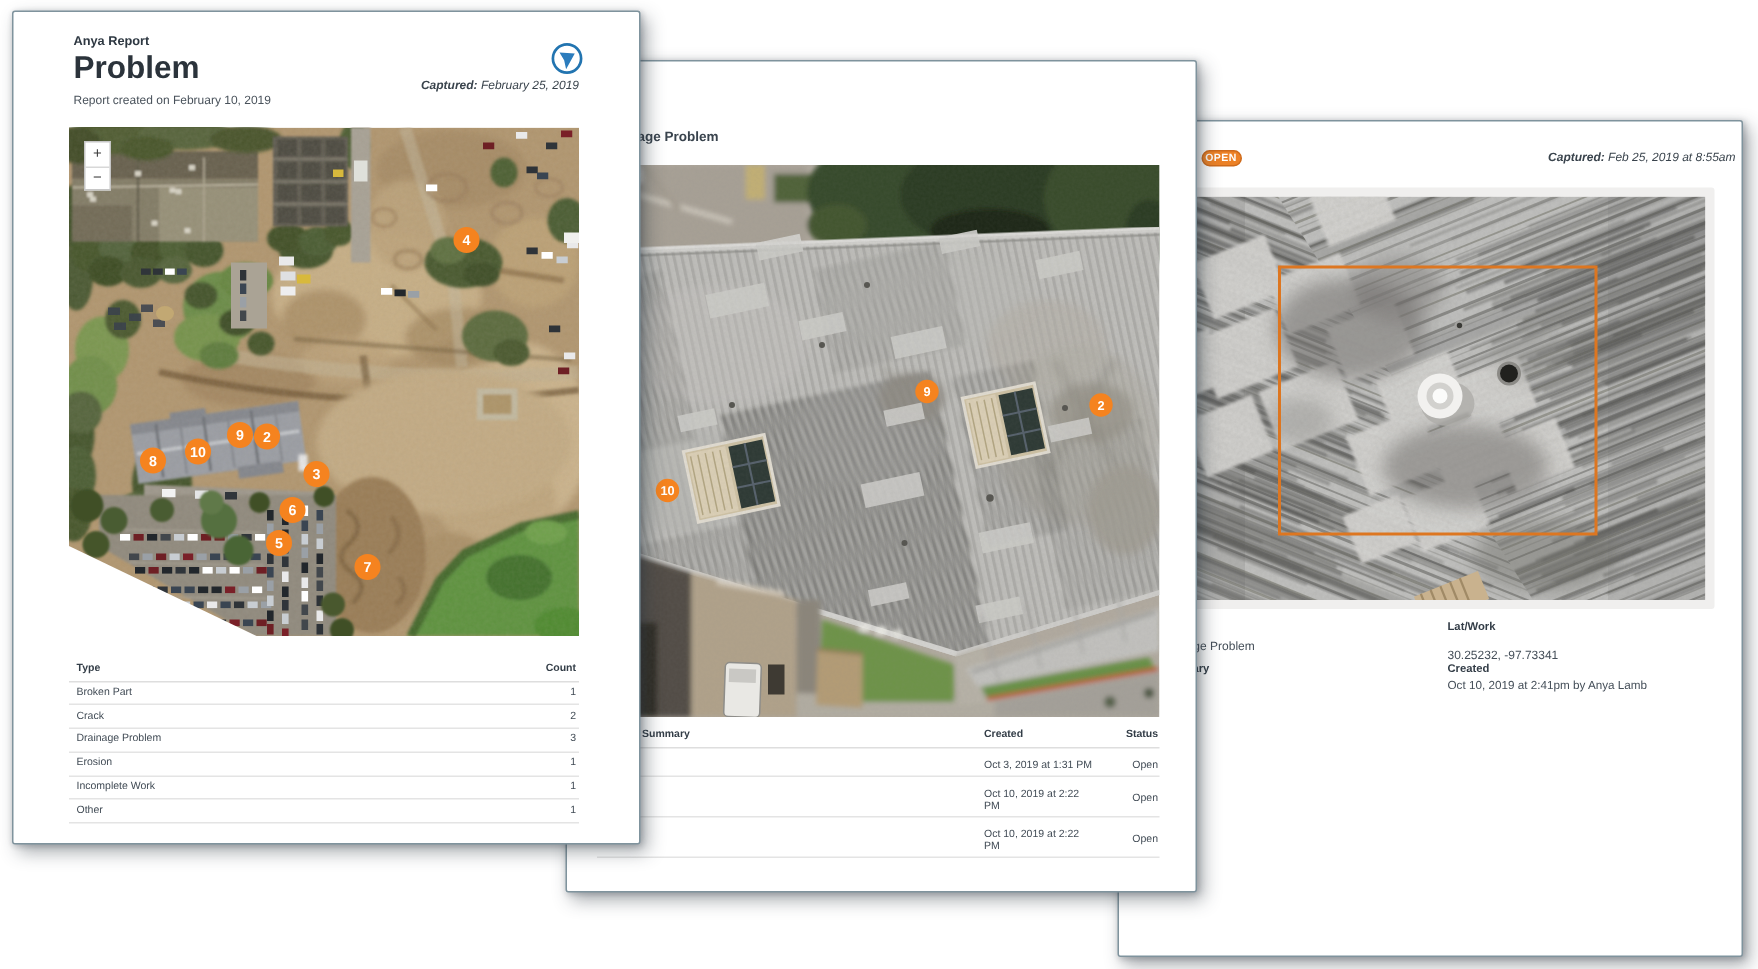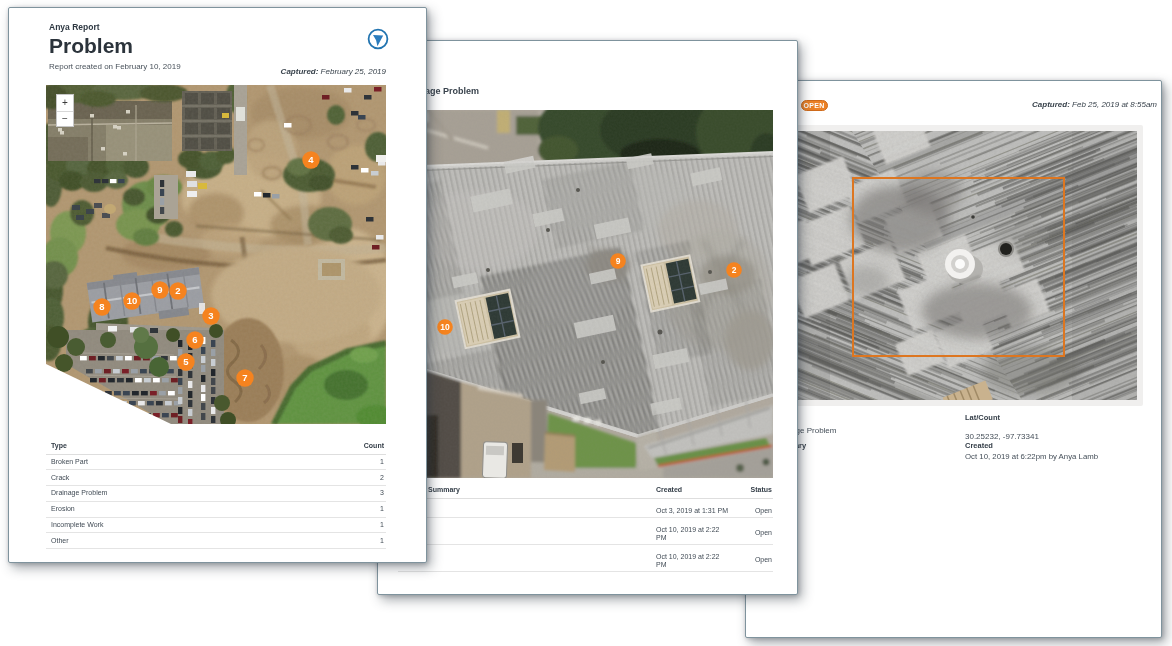--- a/index.html
+++ b/index.html
@@ -617,24 +617,24 @@
  <line x1="198" y1="258" x2="198" y2="278" stroke="#a08a66" stroke-width="1.5"></line>
  <line x1="205" y1="258" x2="205" y2="278" stroke="#a08a66" stroke-width="1.5"></line>
 </g>
 <rect x="81" y="47" width="211" height="178" fill="none" stroke="#dd7620" stroke-width="2"></rect>
 </svg>
     </div>
   </div>
   <div class="abs" style="left:26px;top:332px;font-size:7.5px;font-weight:bold;color:#333d47">Type</div>
   <div class="abs" style="left:26px;top:344.5px;font-size:8px;color:#444e58">Drainage Problem</div>
   <div class="abs" style="left:26px;top:360px;font-size:7.5px;font-weight:bold;color:#333d47">Summary</div>
-  <div class="abs" style="left:219px;top:332px;font-size:7.5px;font-weight:bold;color:#333d47">Lat/Count</div>
+  <div class="abs" style="left:219px;top:332px;font-size:7.5px;font-weight:bold;color:#333d47">Lat/Work</div>
   <div class="abs" style="left:219px;top:351px;font-size:8px;color:#444e58">30.25232, -97.73341</div>
   <div class="abs" style="left:219px;top:360px;font-size:7.5px;font-weight:bold;color:#333d47">Created</div>
-  <div class="abs" style="left:219px;top:371px;font-size:7.8px;color:#444e58">Oct 10, 2019 at 6:22pm by Anya Lamb</div>
+  <div class="abs" style="left:219px;top:371px;font-size:7.8px;color:#444e58">Oct 10, 2019 at 2:41pm by Anya Lamb</div>
 </div>
 
 <div class="page" id="p2" style="left:377px;top:40px;width:419px;height:553px">
   <div class="abs" style="left:24px;top:45px;font-size:9px;font-weight:bold;color:#39434d">Drainage Problem</div>
   <div class="abs" style="left:20px;top:69px;width:375px;height:368px;overflow:hidden">
 <svg width="375" height="368" viewBox="0 0 375 368">
 <defs>
 <filter id="b2" x="-30%" y="-30%" width="160%" height="160%">
             <feGaussianBlur stdDeviation="1.8"></feGaussianBlur>
           </filter>
@@ -826,21 +826,21 @@
       <span class="abs" style="left:258px;top:9px;width:74px;line-height:8.3px">Oct 10, 2019 at 2:22 PM</span>
       <span class="abs" style="right:1px;top:12.5px">Open</span>
     </div>
   </div>
 </div>
 
 <div class="page" id="p1" style="left:8px;top:7px;width:417px;height:554px">
   <div class="abs" style="left:40px;top:14px;font-size:8.5px;font-weight:bold;color:#2e3842">Anya Report</div>
   <div class="abs" style="left:40px;top:26px;font-size:21px;font-weight:bold;color:#2b333b">Problem</div>
   <div class="abs" style="left:40px;top:54px;font-size:8px;color:#49525b">Report created on February 10, 2019</div>
-  <div class="abs" style="right:40px;top:59px;font-size:8px;font-style:italic;color:#39434c;white-space:nowrap"><b>Captured:</b> February 25, 2019</div>
+  <div class="abs" style="right:40px;top:44px;font-size:8px;font-style:italic;color:#39434c;white-space:nowrap"><b>Captured:</b> February 25, 2019</div>
   <svg class="abs" style="left:357.5px;top:19.5px" width="22" height="22" viewBox="0 0 22 22">
     <circle cx="11" cy="11" r="9.4" fill="none" stroke="#2274b0" stroke-width="1.8"></circle>
     <path d="M6 7 L16.2 7.6 L10.4 18.2 L9.1 12.2 Z" fill="#2b7cbd"></path>
   </svg>
   <div class="abs" style="left:37px;top:77px;width:340px;height:339px;overflow:hidden">
 <svg width="340" height="339" viewBox="0 0 340 339">
 <defs>
 <filter id="b1" x="-30%" y="-30%" width="160%" height="160%">
             <feGaussianBlur stdDeviation="2.6"></feGaussianBlur>
           </filter>

